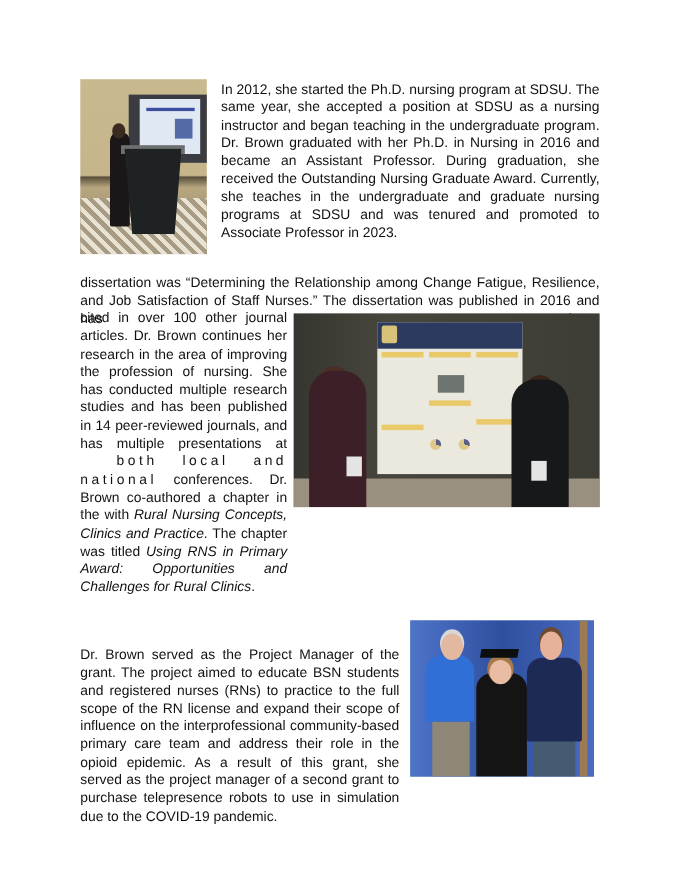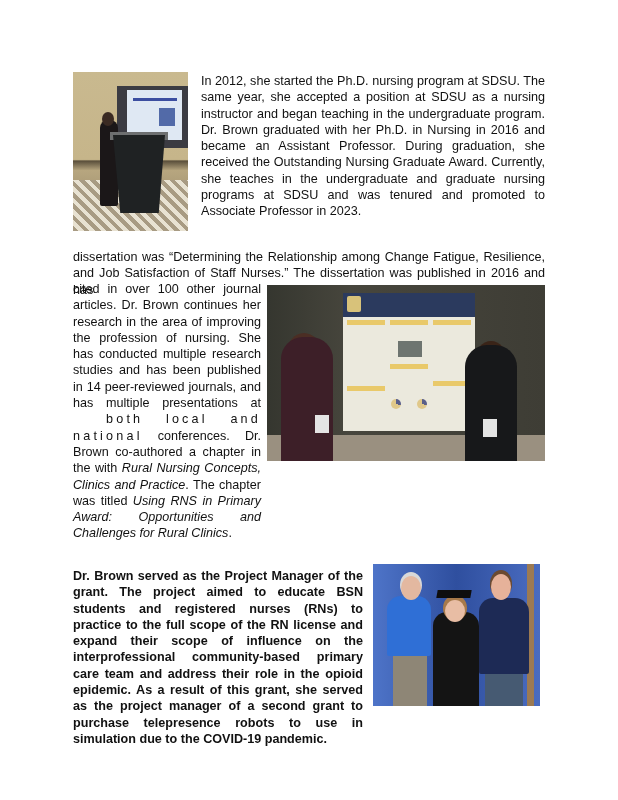--- a/index.html
+++ b/index.html
@@ -113,21 +113,21 @@
       <div class="pie" style="left:150px;"></div>
     <div class="w1h"></div>
       <div class="w1"></div>
       <div class="badge1"></div>
     <div class="w2h"></div>
       <div class="w2"></div>
       <div class="badge2"></div>
   </div>
 
 
-  <div class="text" style="left:73px; top:568px; width:290px;font-weight:bold;">
+  <div class="text" style="left:73px; top:587px; width:290px;">
     <p class="last">Dr. Brown served as the Project Manager of the grant. The project aimed to educate BSN students and registered nurses (RNs) to practice to the full scope of the RN license and expand their scope of influence on the interprofessional community-based primary care team and address their role in the opioid epidemic. As a result of this grant, she served as the project manager of a second grant to purchase telepresence robots to use in simulation due to the COVID-19 pandemic.</p>
   </div>
 
   <div class="photo" id="p3" title="Dr. Brown in graduation regalia with two men">
     <div class="bg2"></div>
       <div class="pole"></div>
     <div class="m1l"></div>
       <div class="m1"></div>
       <div class="m1h"></div>
     <div class="m2l"></div>

